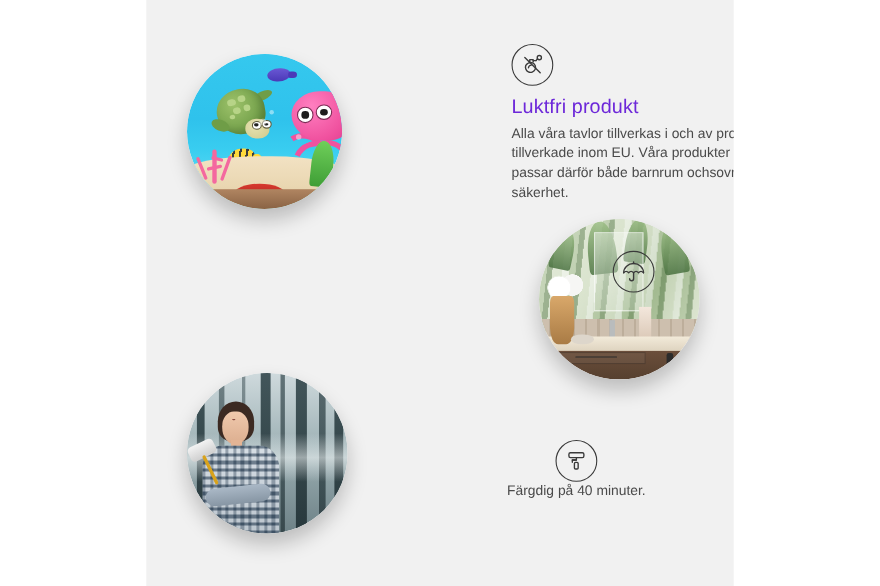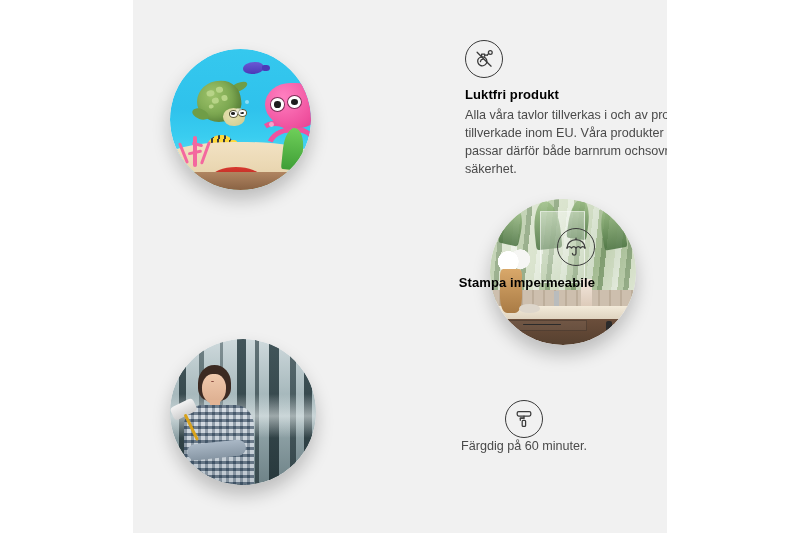--- a/index.html
+++ b/index.html
@@ -218,21 +218,21 @@
   
   .block{position:absolute;}
   .icon-circle{
     width:38px;height:38px;border-radius:50%;
     border:1.6px solid #3a3a3a;
     display:flex;align-items:center;justify-content:center;
     box-sizing:border-box;
   }
   .icon-circle svg{display:block;}
   .f-title{
-    font-size:13px;font-weight:bold;color:#000000;
+    font-size:18px;font-weight:normal;color:#6d28d9;
     margin:9px 0 5px 0;letter-spacing:.1px;
   }
   .f-desc{
     font-size:12.6px;color:#4a4a4a;line-height:1.42;margin:0;
   }
 
   
   .b-odor{left:332px;top:40px;width:298px;}
   
   .b-water{left:180px;top:228px;width:282px;text-align:right;}
@@ -390,31 +390,30 @@
       <div class="icon-wrap">
         <div class="icon-circle">
           <svg width="24" height="24" viewBox="0 0 24 24" fill="none" stroke="#3a3a3a" stroke-width="1.25" stroke-linecap="round" stroke-linejoin="round">
             <path d="M3 13c0-4.8 4-8.4 9-8.4s9 3.6 9 8.4"></path>
             <path d="M3 13c1.5-1.8 3-1.8 4.5 0 1.5-1.8 3-1.8 4.5 0 1.5-1.8 3-1.8 4.5 0 1.5-1.8 3-1.8 4.5 0"></path>
             <path d="M12 13v5.3c0 1.1-.8 1.9-1.8 1.9s-1.8-.8-1.8-1.9"></path>
             <path d="M12 4.6V3.1"></path>
           </svg>
         </div>
       </div>
-      <div class="f-title">Stampa impermeabile</div>
     </div>
 
     <div class="block b-mount">
       <div class="icon-wrap">
         <div class="icon-circle">
           <svg width="24" height="24" viewBox="0 0 24 24" fill="none" stroke="#3a3a3a" stroke-width="1.25" stroke-linecap="round" stroke-linejoin="round">
             <rect x="5.2" y="4.6" width="13.6" height="4.4" rx="1.4"></rect>
             <path d="M12 9v2.2H8.3v2.1"></path>
             <rect x="10.2" y="13.3" width="3.4" height="6.1" rx="1"></rect>
             <path d="M8.3 11.2H12"></path>
           </svg>
         </div>
       </div>
-      <p class="f-desc">Färgdig på 60 minuter.</p>
+      <p class="f-desc">Färgdig på 40 minuter.</p>
     </div>
 
   </div>
 </div>
 
 </body></html>

